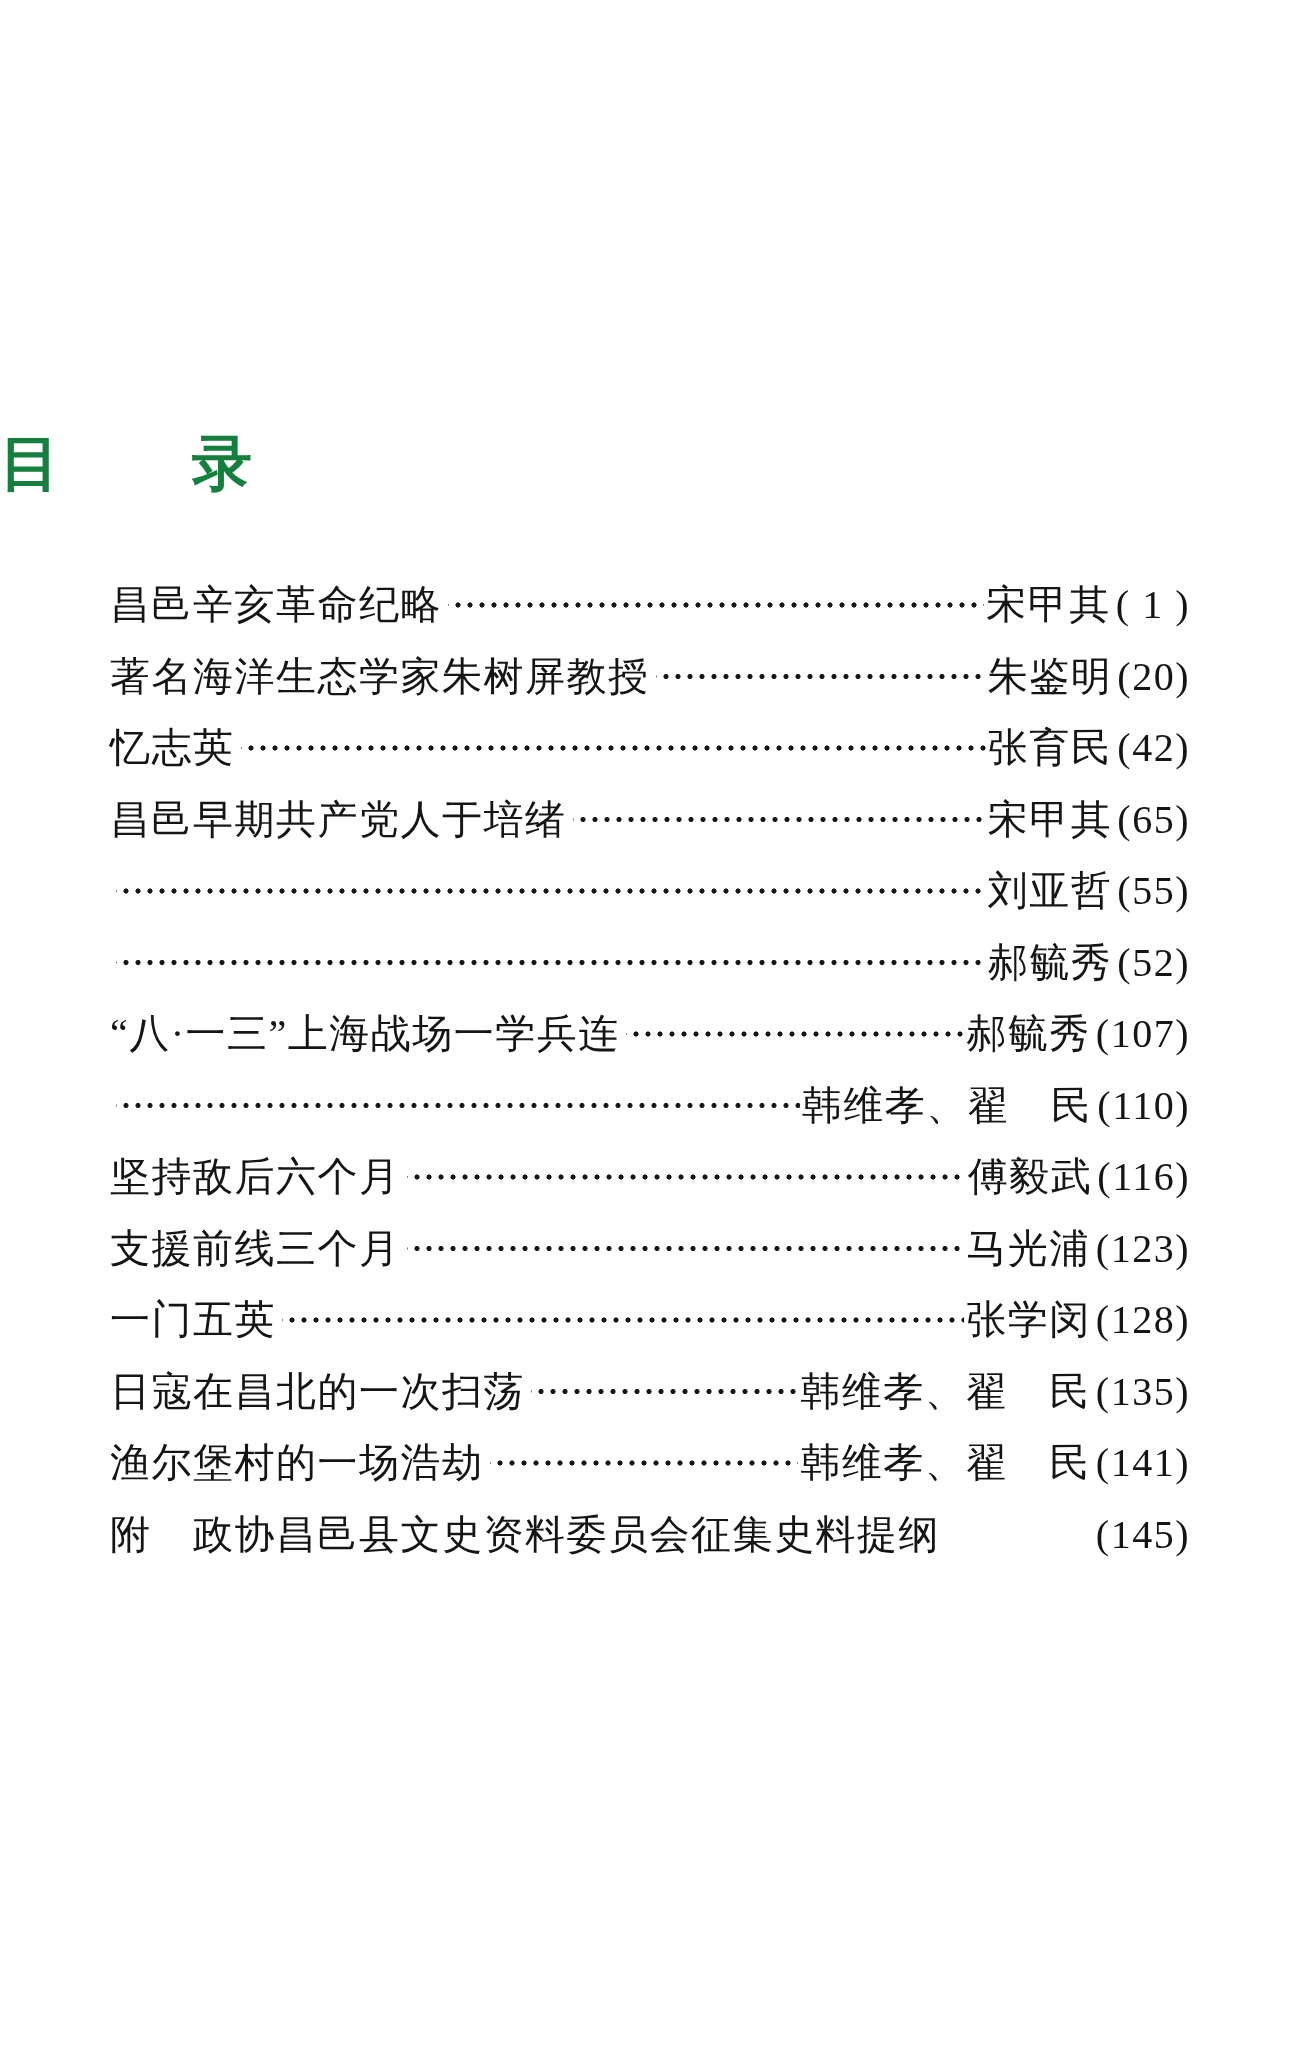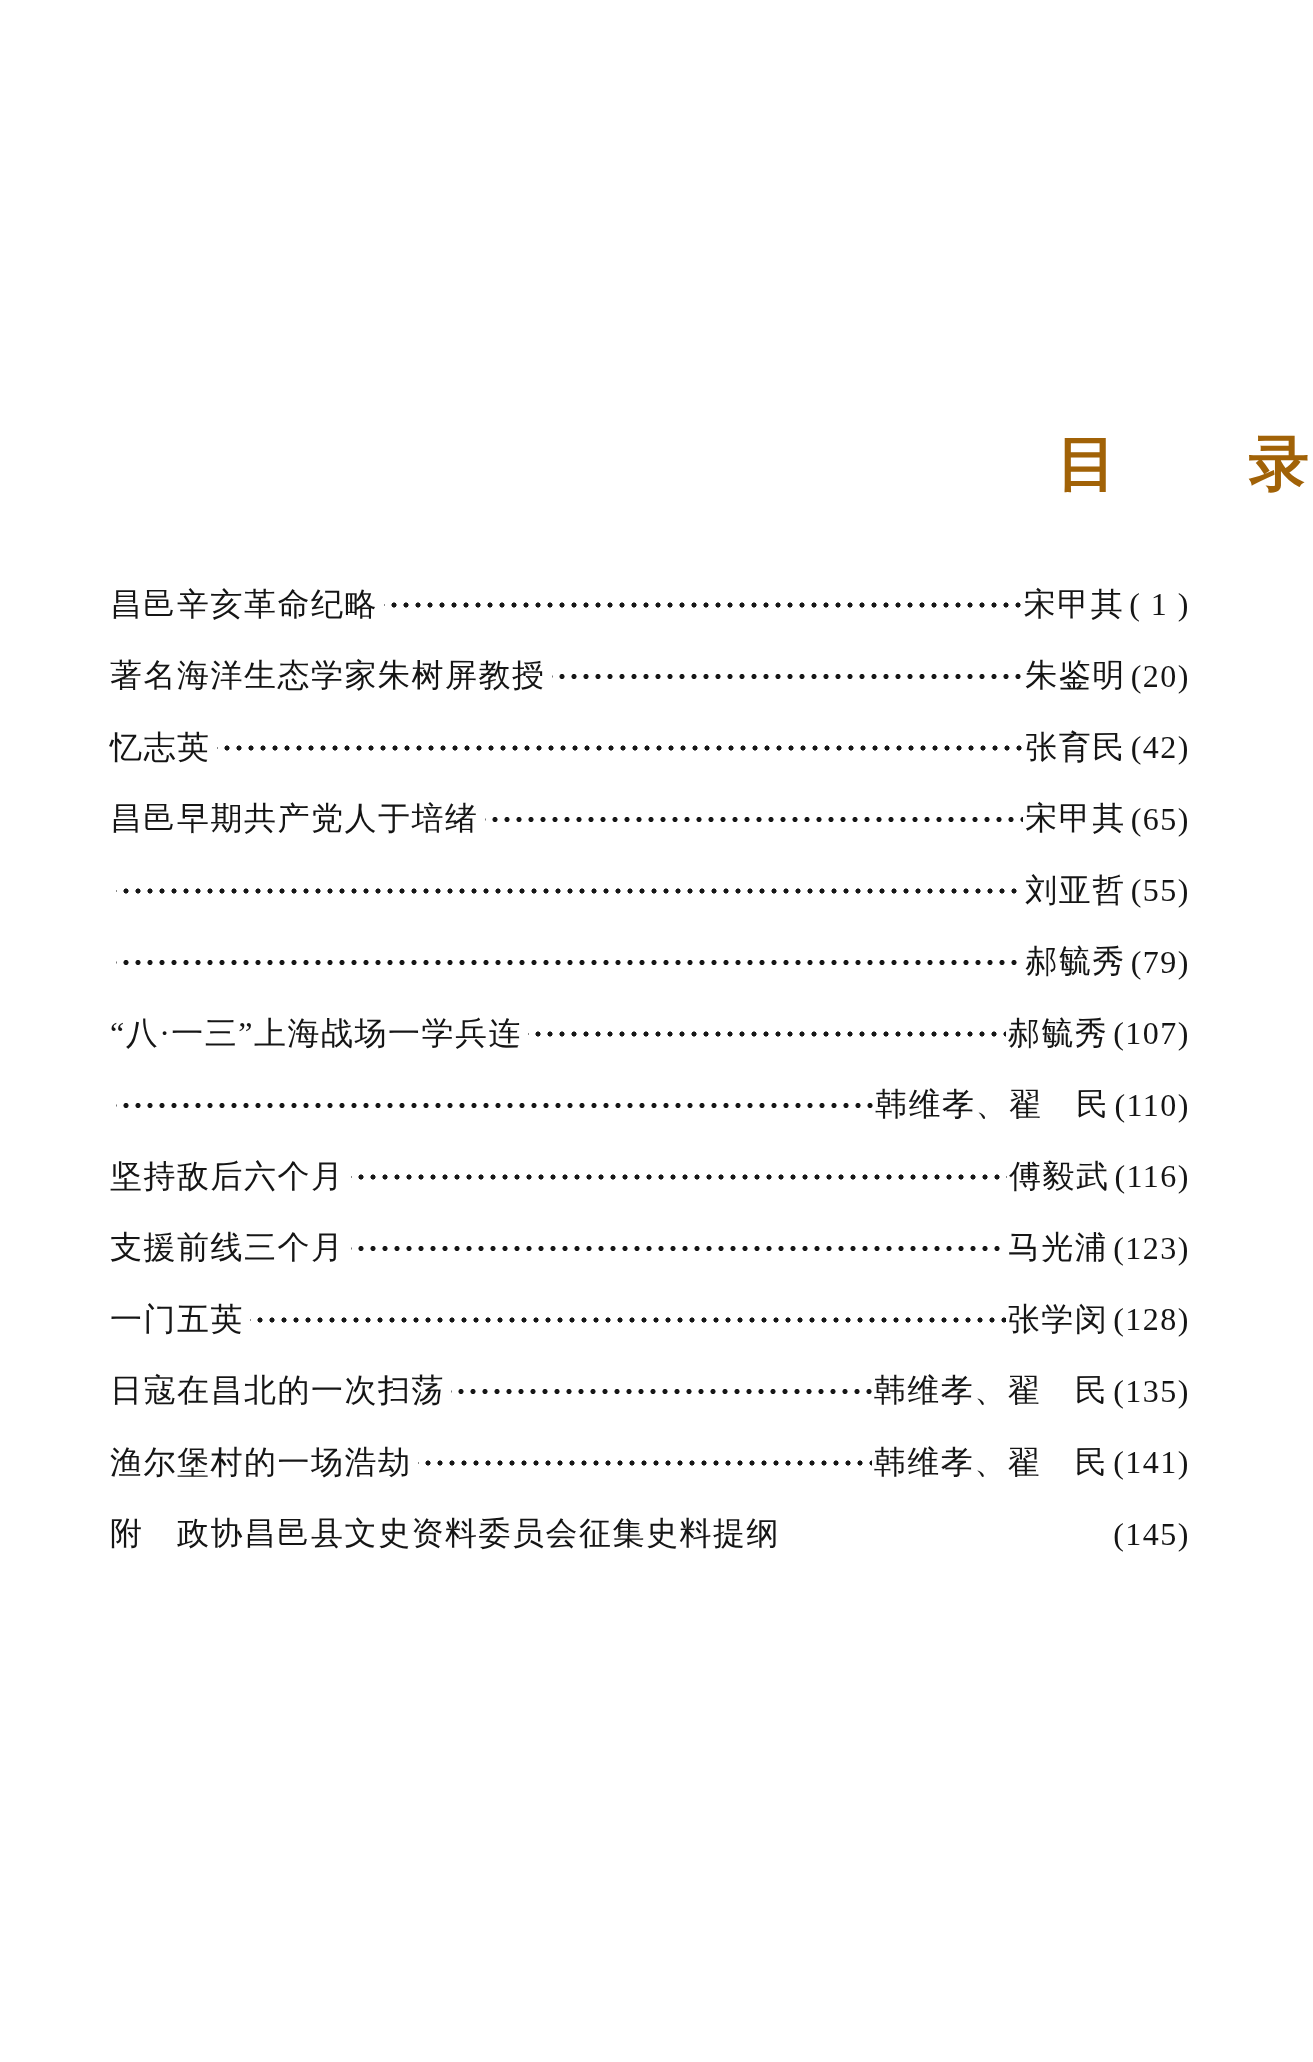--- a/index.html
+++ b/index.html
@@ -17,38 +17,38 @@
   }
   .page {
     position: absolute;
     inset: 0;
   }
   .page-title {
     position: absolute;
     top: 424px;
     left: 0;
     width: 100%;
-    text-align: right;
+    text-align: left;
     font-size: 60px;
     font-weight: bold;
     letter-spacing: 4px;
     white-space: pre;
-    color: #a16207;
+    color: #15803d;
   }
   .toc {
     position: absolute;
     left: 110px;
     top: 569px;
     width: 1080px;
   }
   .toc-row {
     display: flex;
     align-items: center;
     height: 71.5px;
-    font-size: 32px;
+    font-size: 40px;
     letter-spacing: 1.5px;
     white-space: pre;
   }
   .toc-title {
     flex: 0 0 auto;
   }
   .toc-leader {
     flex: 1 1 auto;
     align-self: stretch;
     margin: 0 2px 0 6px;
@@ -108,21 +108,21 @@
   <div class="toc-row">
     <span class="toc-leader dotted"></span>
     <span class="toc-author">刘亚哲</span>
     <span class="toc-page">(55)</span>
   </div>
 
 
   <div class="toc-row">
     <span class="toc-leader dotted"></span>
     <span class="toc-author">郝毓秀</span>
-    <span class="toc-page">(79)</span>
+    <span class="toc-page">(52)</span>
   </div>
 
   <div class="toc-row">
     <span class="toc-title">“八·一三”上海战场一学兵连</span>
     <span class="toc-leader dotted"></span>
     <span class="toc-author">郝毓秀</span>
     <span class="toc-page">(107)</span>
   </div>
 
   <div class="toc-row">

